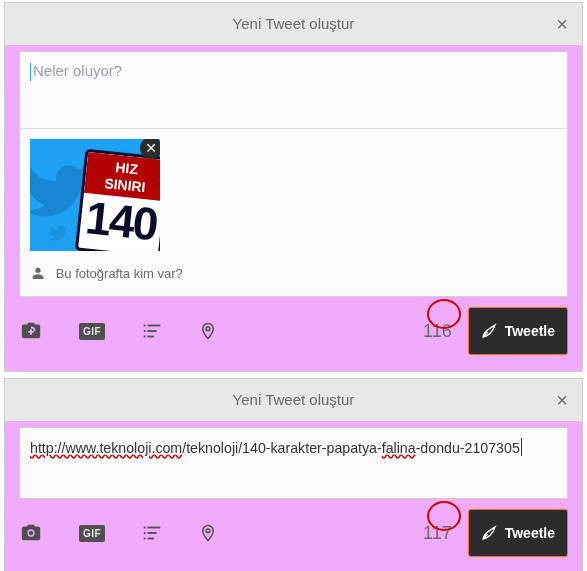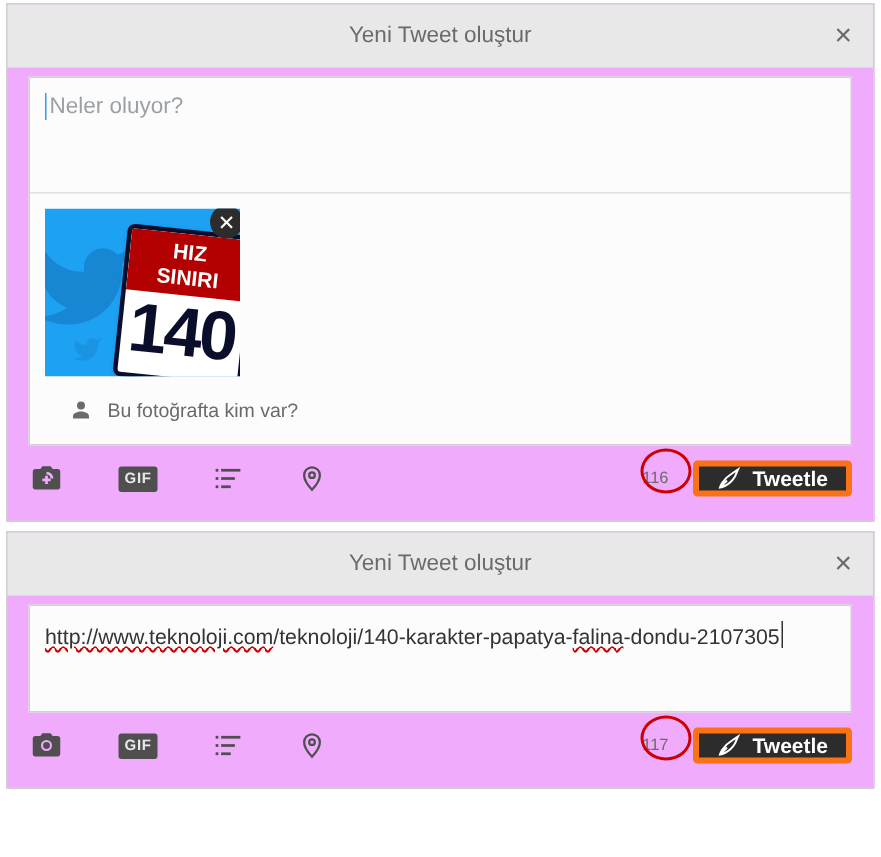--- a/index.html
+++ b/index.html
@@ -149,21 +149,21 @@
     height: 22px;
     background: #2c2c2c;
     border-radius: 50%;
     color: #fff;
     text-align: center;
     line-height: 22px;
     font-size: 14px;
     cursor: pointer;
   }
   .tag-row {
-    padding: 4px 10px 12px 26px;
+    padding: 4px 10px 12px 10px;
     color: #6a6a6a;
     font-size: 13px;
   }
   .tag-row .ico {
     display: inline-block;
     vertical-align: -3px;
     margin-right: 6px;
   }
   .toolbar {
     display: flex;
@@ -187,30 +187,30 @@
     background: #4f4f4f;
     color: #e8e8e8;
     font-size: 10px;
     font-weight: 700;
     letter-spacing: .5px;
     padding: 3px 4px;
     border-radius: 2px;
   }
   .counter {
     color: #6a6a6a;
-    font-size: 11px;
+    font-size: 18px;
     margin: 0 16px 0 8px;
   }
   .tweet-btn {
     background: #2c2c2c;
     color: #fff;
     font-weight: 700;
     font-size: 14px;
-    padding: 0 12px;
-    border: 4px solid #f97316;
+    padding: 15px 12px;
+    border: 1px solid #f97316;
     border-radius: 3px;
     display: inline-flex;
     align-items: flex-end;
     gap: 8px;
     cursor: pointer;
   }
   .ellipse-mark {
     position: absolute;
     border: 2.5px solid #c00;
     border-radius: 50%;

